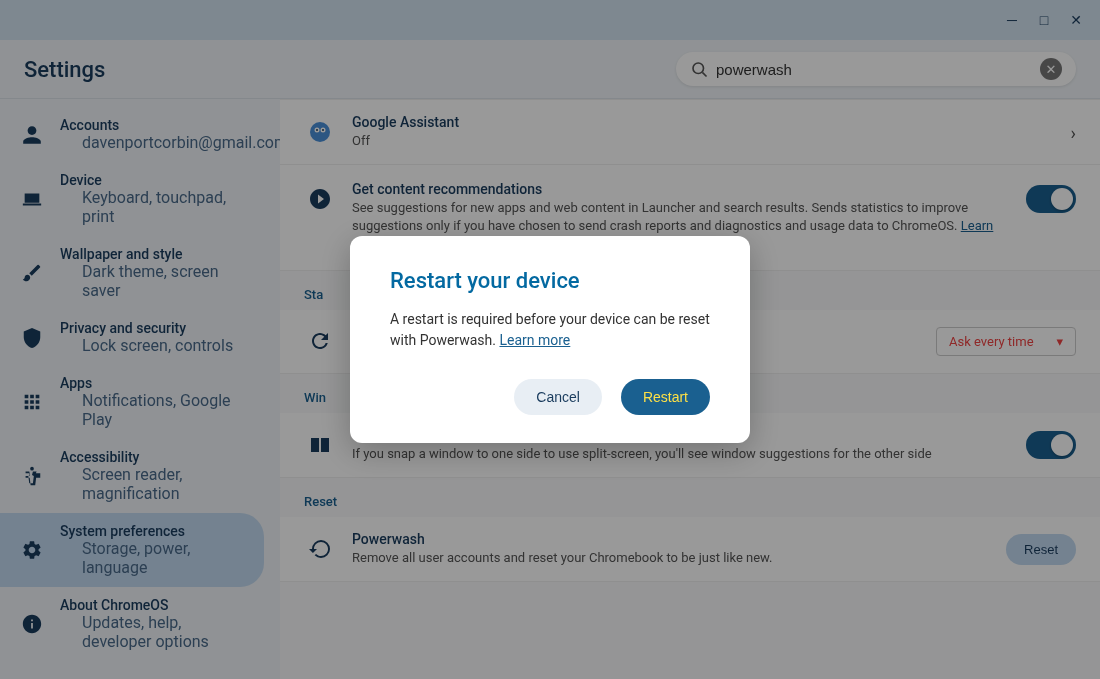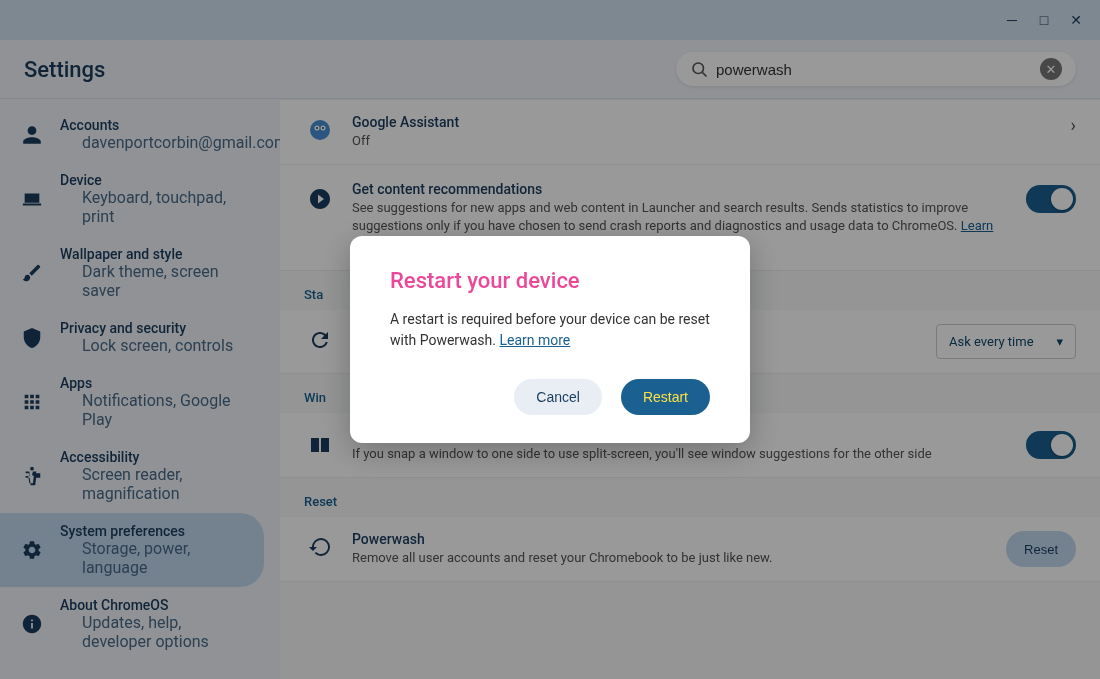--- a/index.html
+++ b/index.html
@@ -153,20 +153,21 @@
       font-size: 13px;
       font-weight: 500;
       color: #1a6090;
       padding: 16px 24px 8px;
       text-transform: none;
     }
 
     
     .setting-row {
       display: flex;
+      align-items: center;
       padding: 14px 24px;
       background: #fff;
       border-bottom: 1px solid #eee;
       gap: 16px;
       min-height: 64px;
     }
     .setting-row:first-child { border-top: 1px solid #eee; }
     .setting-row .row-icon {
       width: 32px;
       height: 32px;
@@ -224,21 +225,21 @@
 
     
     .dropdown {
       display: flex;
       align-items: center;
       gap: 8px;
       border: 1px solid #ccc;
       border-radius: 4px;
       padding: 6px 12px;
       font-size: 13px;
-      color: #0c4a6e;
+      color: #ef4444;
       background: #fff;
       cursor: pointer;
       min-width: 140px;
       justify-content: space-between;
     }
 
     
     .reset-btn {
       background: #c2d9f0;
       color: #1a3c5e;
@@ -264,21 +265,21 @@
     .modal {
       background: white;
       border-radius: 12px;
       padding: 32px 40px 28px;
       width: 400px;
       box-shadow: 0 8px 32px rgba(0,0,0,0.25);
     }
     .modal-title {
       font-size: 22px;
       font-weight: 500;
-      color: #ec4899;
+      color: #0369a1;
       margin-bottom: 16px;
     }
     .modal-body {
       font-size: 14px;
       color: #333;
       line-height: 1.5;
       margin-bottom: 28px;
     }
     .modal-body a {
       color: #1a6090;

